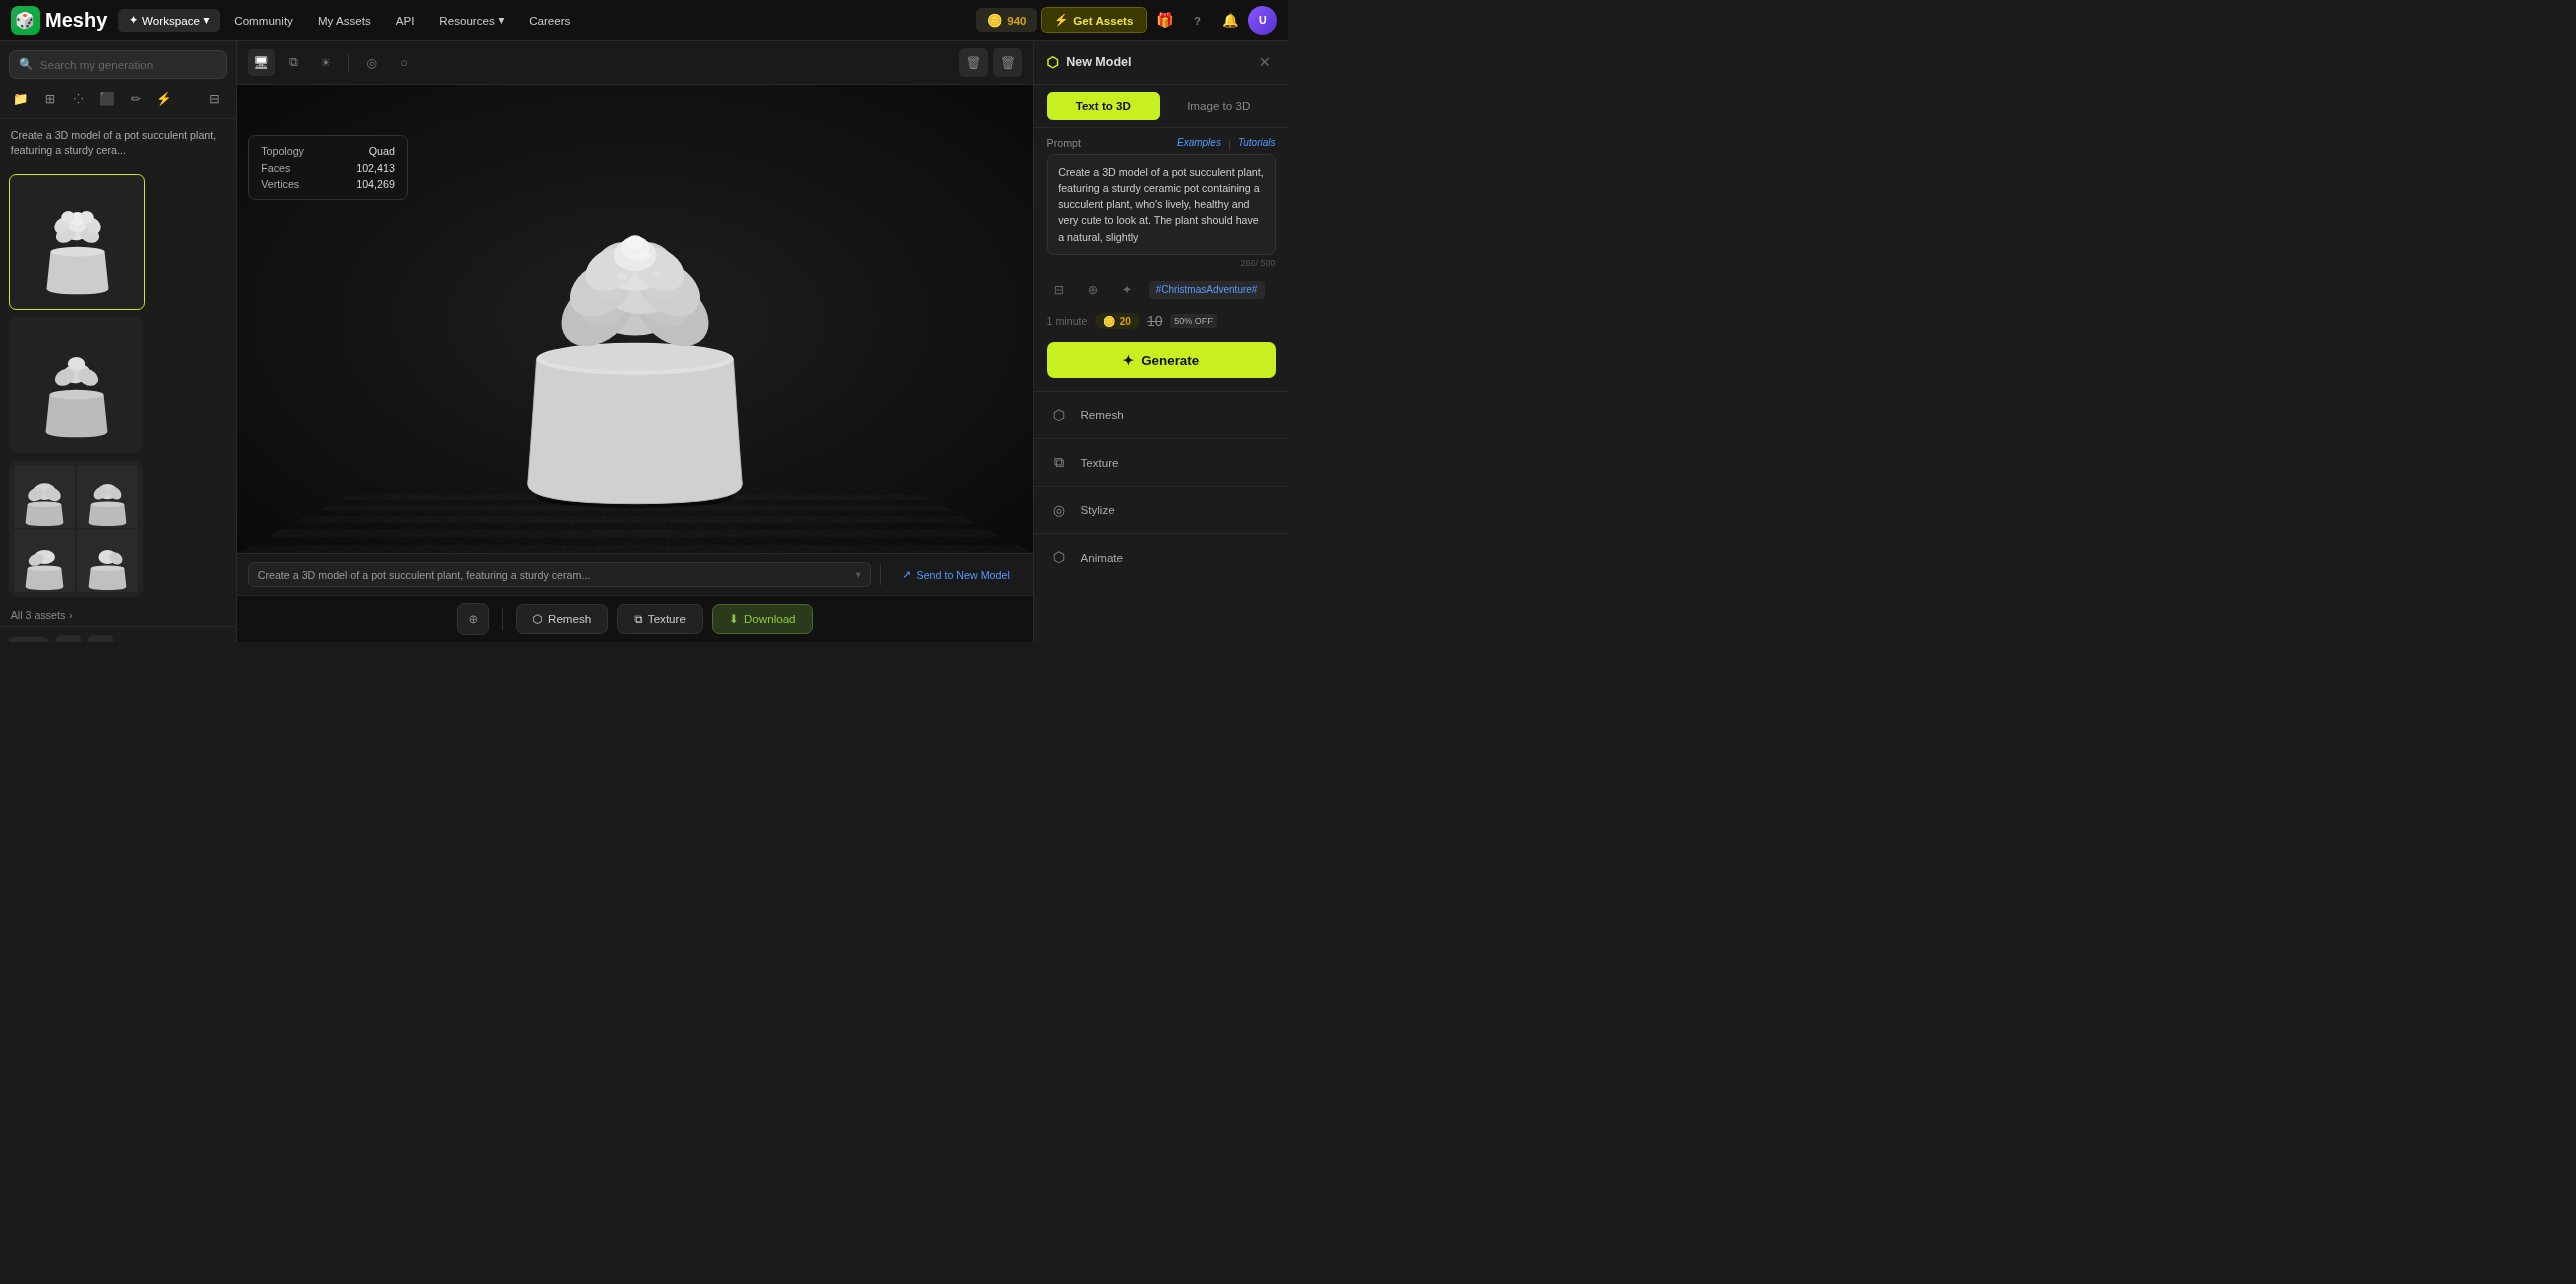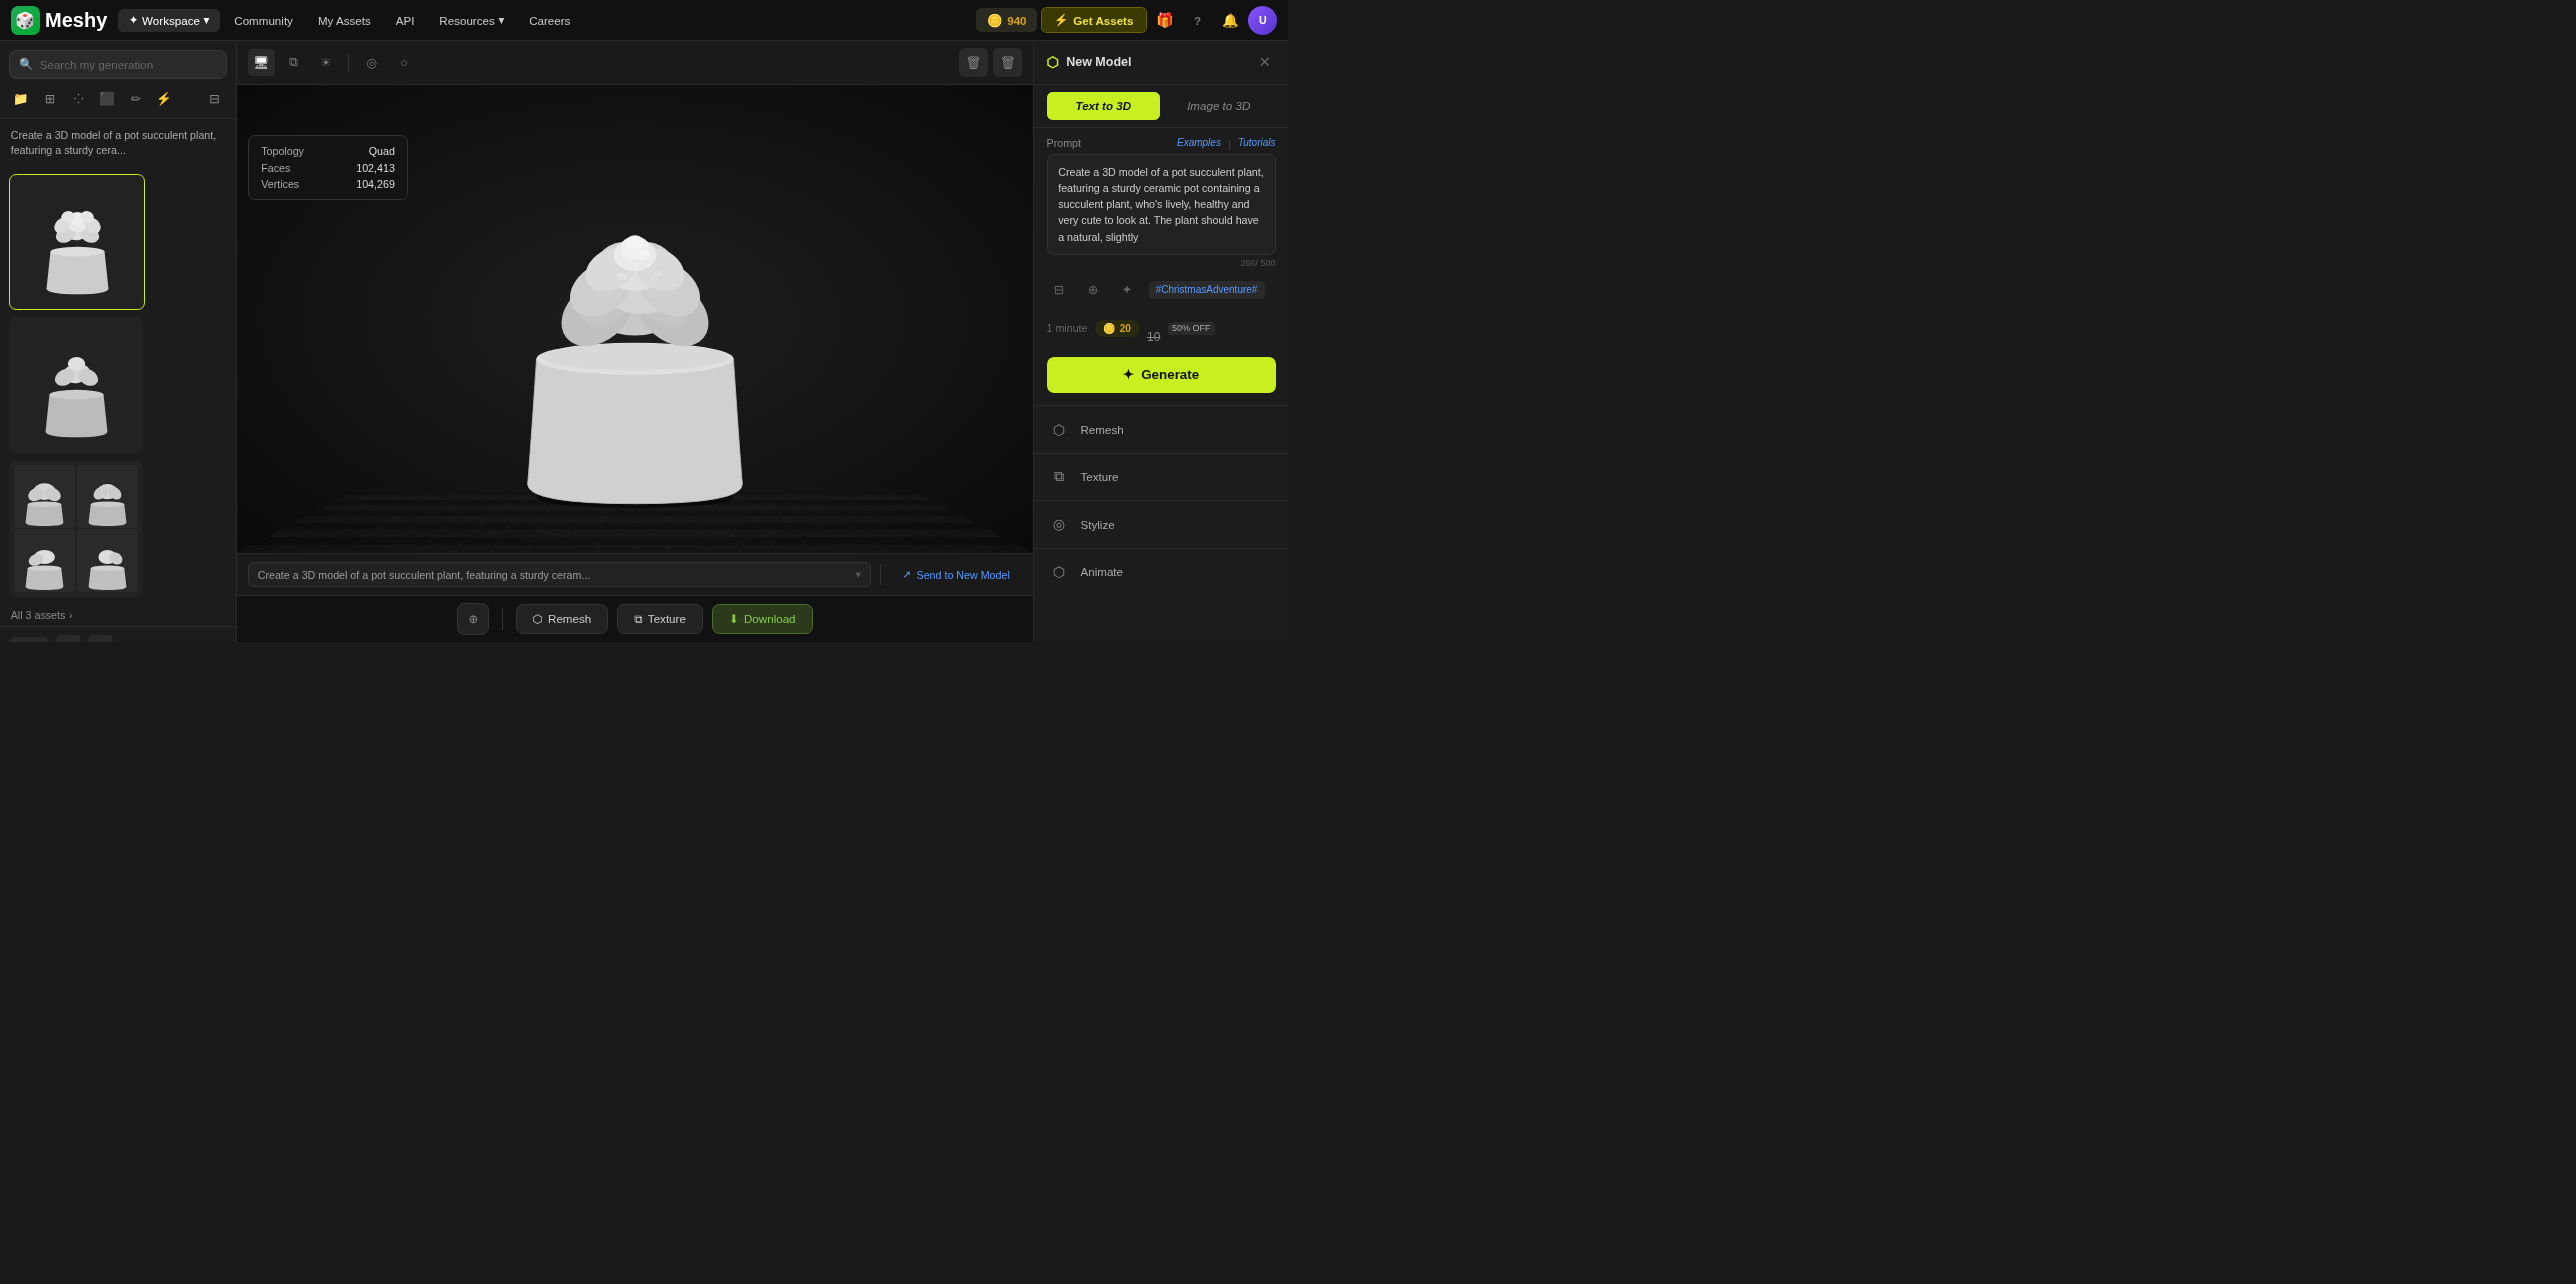--- a/index.html
+++ b/index.html
@@ -435,21 +435,20 @@
       color: #666;
       font-size: 14.3px;
     }
 
     
     .tab-row {
       display: flex;
       padding: 7.2px 12.5px;
       gap: 1.8px;
       border-bottom: 0.9px solid #2a2a2a;
-      font-style: italic;
     }
     .tab {
       flex: 1;
       text-align: center;
       padding: 6.3px 9px;
       border-radius: 5.4px;
       font-size: 11.6px;
       cursor: pointer;
       color: #888;
       border: 0.9px solid transparent;
@@ -538,24 +537,23 @@
     .cost-badge {
       display: flex; align-items: center; gap: 3.6px;
       background: #2a2a10;
       border-radius: 18px;
       padding: 2.7px 9px;
       color: #d4a017;
       font-size: 10px;
       font-weight: 600;
     }
     .cost-strike {
-      font-size: 12px;
+      font-size: 14px;
       color: #888;
       text-decoration: line-through;
-      margin-top: 17px;
     }
     .off-badge {
       font-size: 9px;
       color: #aaa;
       background: #2a2a2a;
       border-radius: 2.7px;
       padding: 1.8px 4.5px;
     }
 
     

